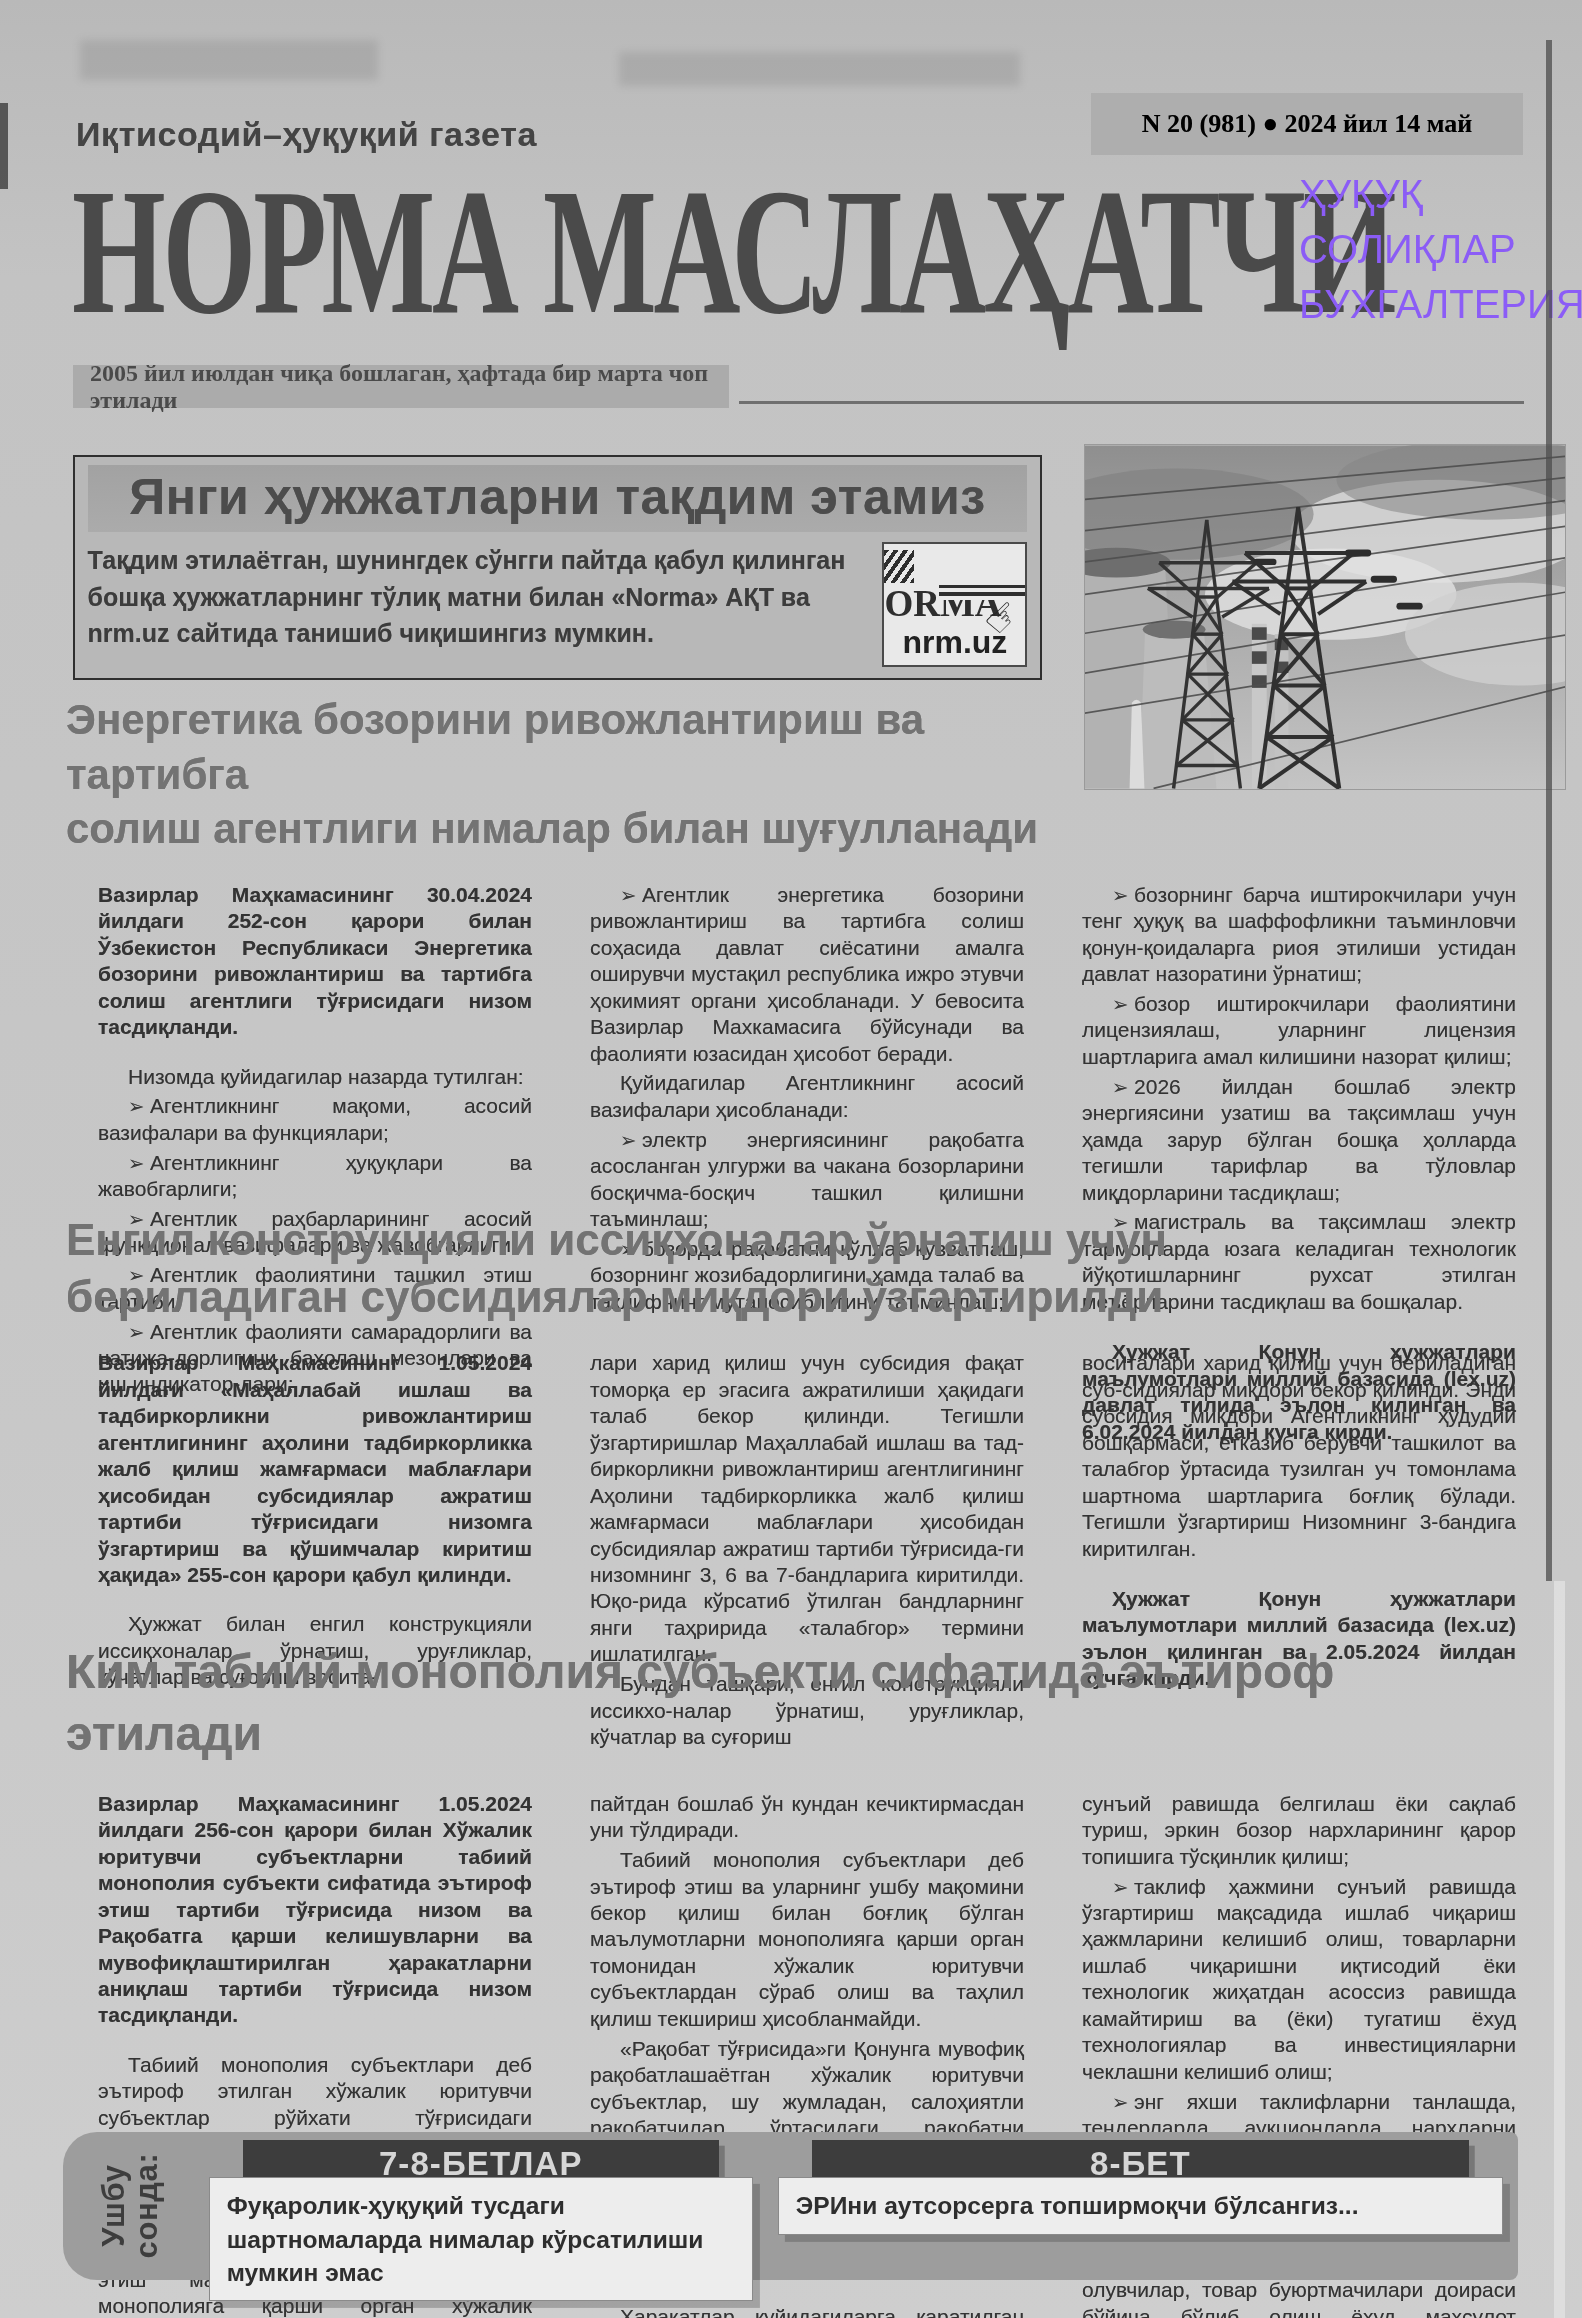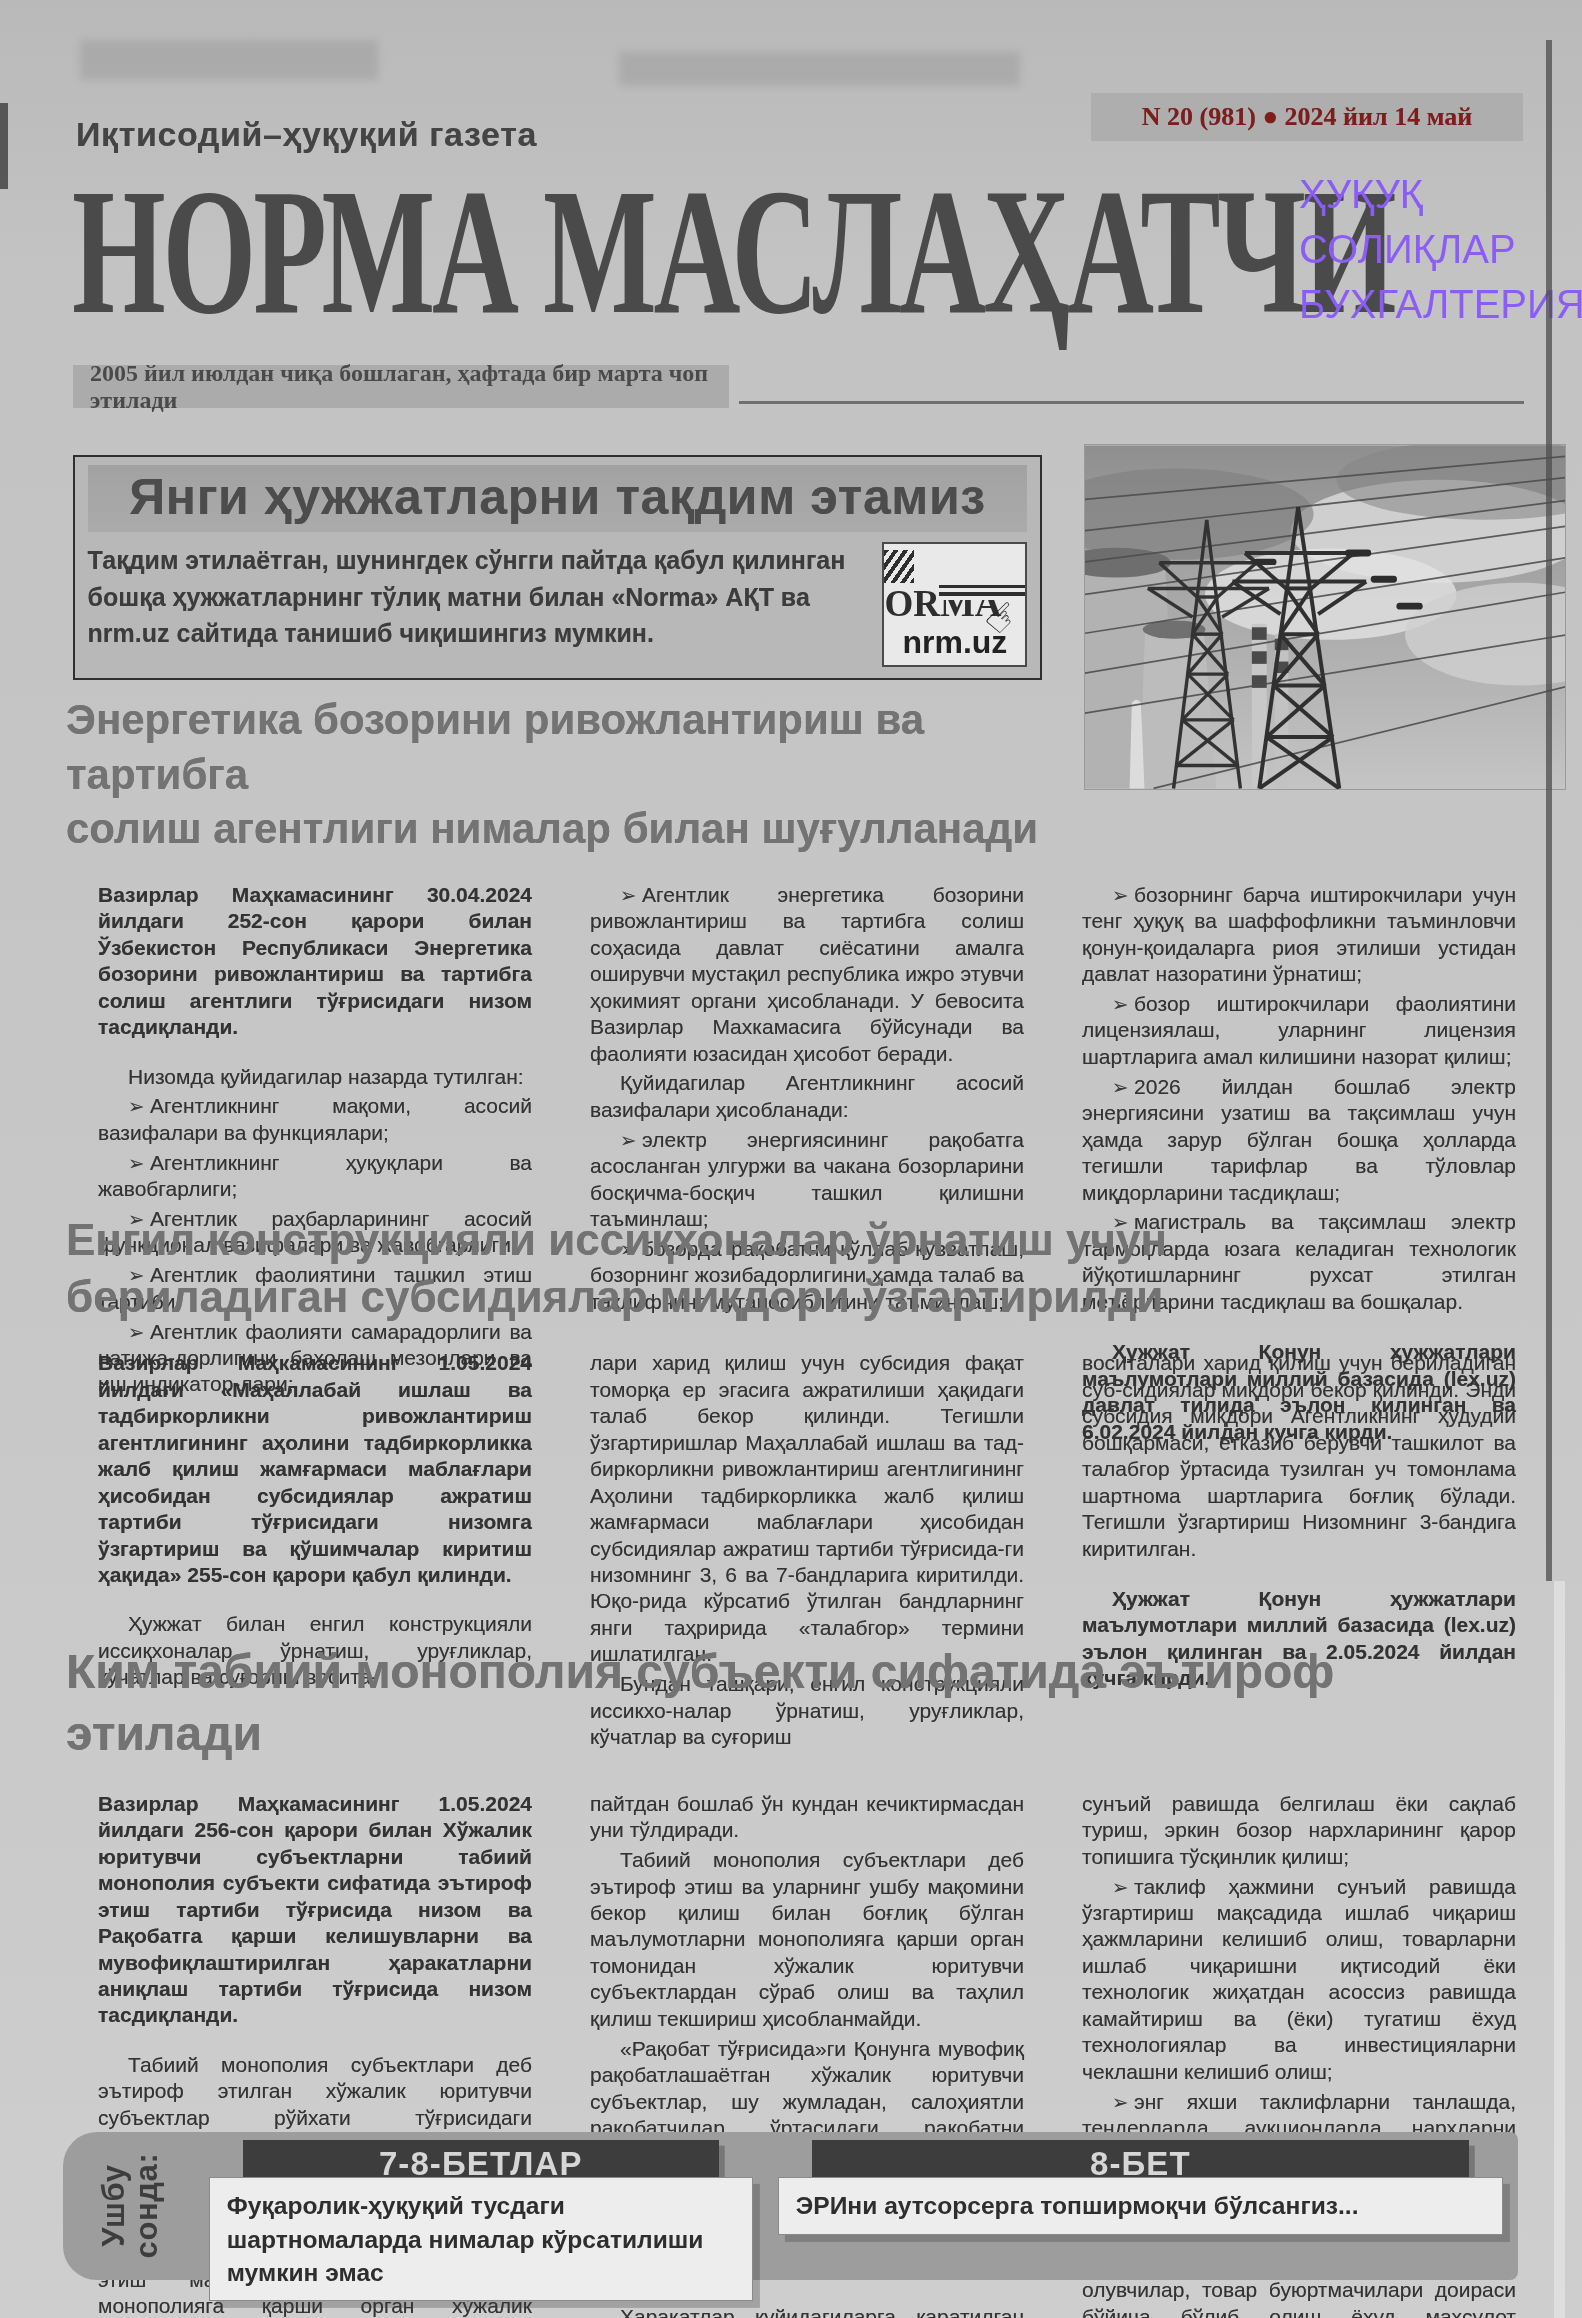--- a/index.html
+++ b/index.html
@@ -12,23 +12,23 @@
   .soft{text-shadow:0 0 0.6px rgba(40,40,40,.45);}
 
   
   .scan-line-right{position:absolute;right:30px;top:40px;width:6.3px;height:1541px;background:#4c4c4c;opacity:.75;z-index:50;}
   .scan-strip-right{position:absolute;right:17px;top:1581px;width:11.5px;height:738px;background:#e2e2e2;opacity:.8;z-index:50;}
   .scan-mark-left{position:absolute;left:0;top:103px;width:8px;height:86px;background:#3c3c3c;opacity:.8;}
   .ghost{position:absolute;filter:blur(4px);opacity:.16;background:#555;}
 
   
   .issue-box{
-    position:absolute;left:1091px;top:93px;width:432px;height:48px;
+    position:absolute;left:1091px;top:93px;width:432px;height:62px;
     background:#aeaeae;display:flex;align-items:center;justify-content:center;
-    font-family:"Liberation Serif",serif;font-weight:bold;font-size:26px;color:#7f1d1d;
+    font-family:"Liberation Serif",serif;font-weight:bold;font-size:26px;color:#000000;
   }
   .tagline{position:absolute;left:76px;top:115px;font-size:34px;font-weight:bold;color:#444;letter-spacing:0.6px;}
   .masthead{
     position:absolute;left:72px;top:146px;width:1088px;height:200px;
     font-family:"Liberation Serif",serif;font-weight:bold;font-size:131px;color:#4a4a4a;
     transform:scaleY(1.38) scaleX(0.92);transform-origin:left top;letter-spacing:-3.4px;white-space:nowrap;
   }
   .topics{position:absolute;left:1299px;top:167px;width:241px;font-size:40px;font-weight:normal;color:#8b5cf6;line-height:1.38;}
   .founded-bar{
     position:absolute;left:73px;top:365px;width:656px;height:43px;background:#ababab;

